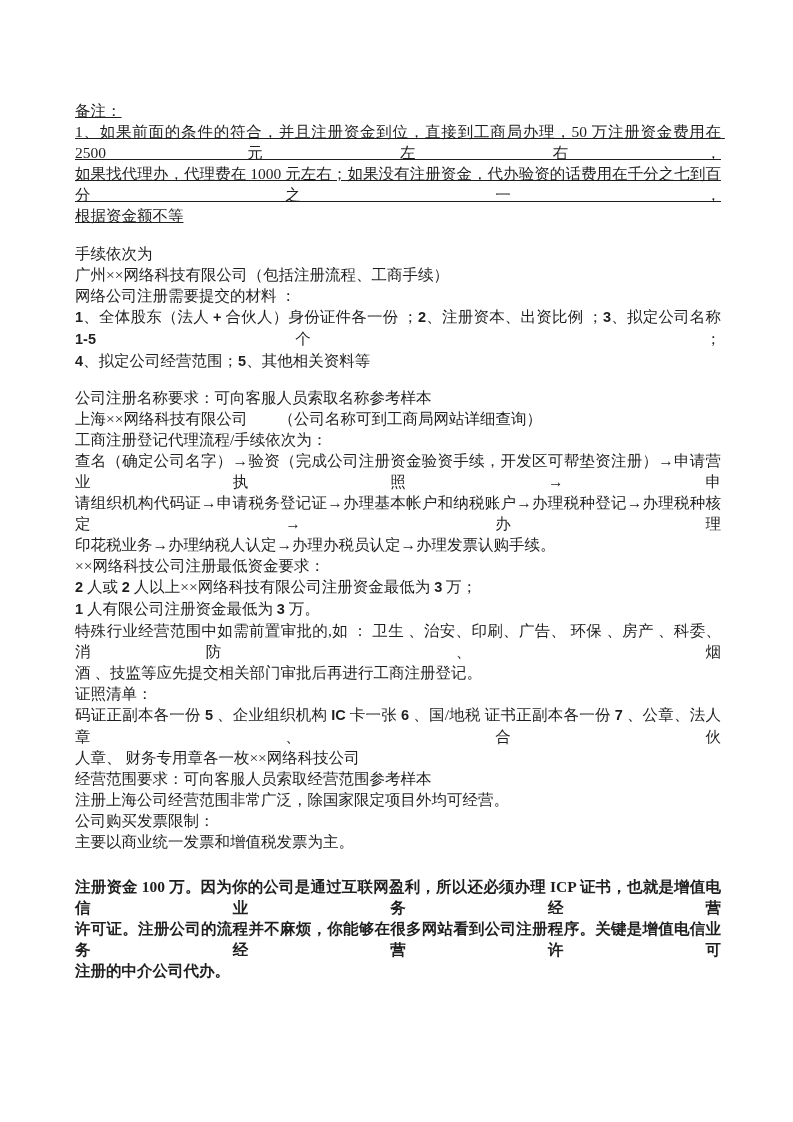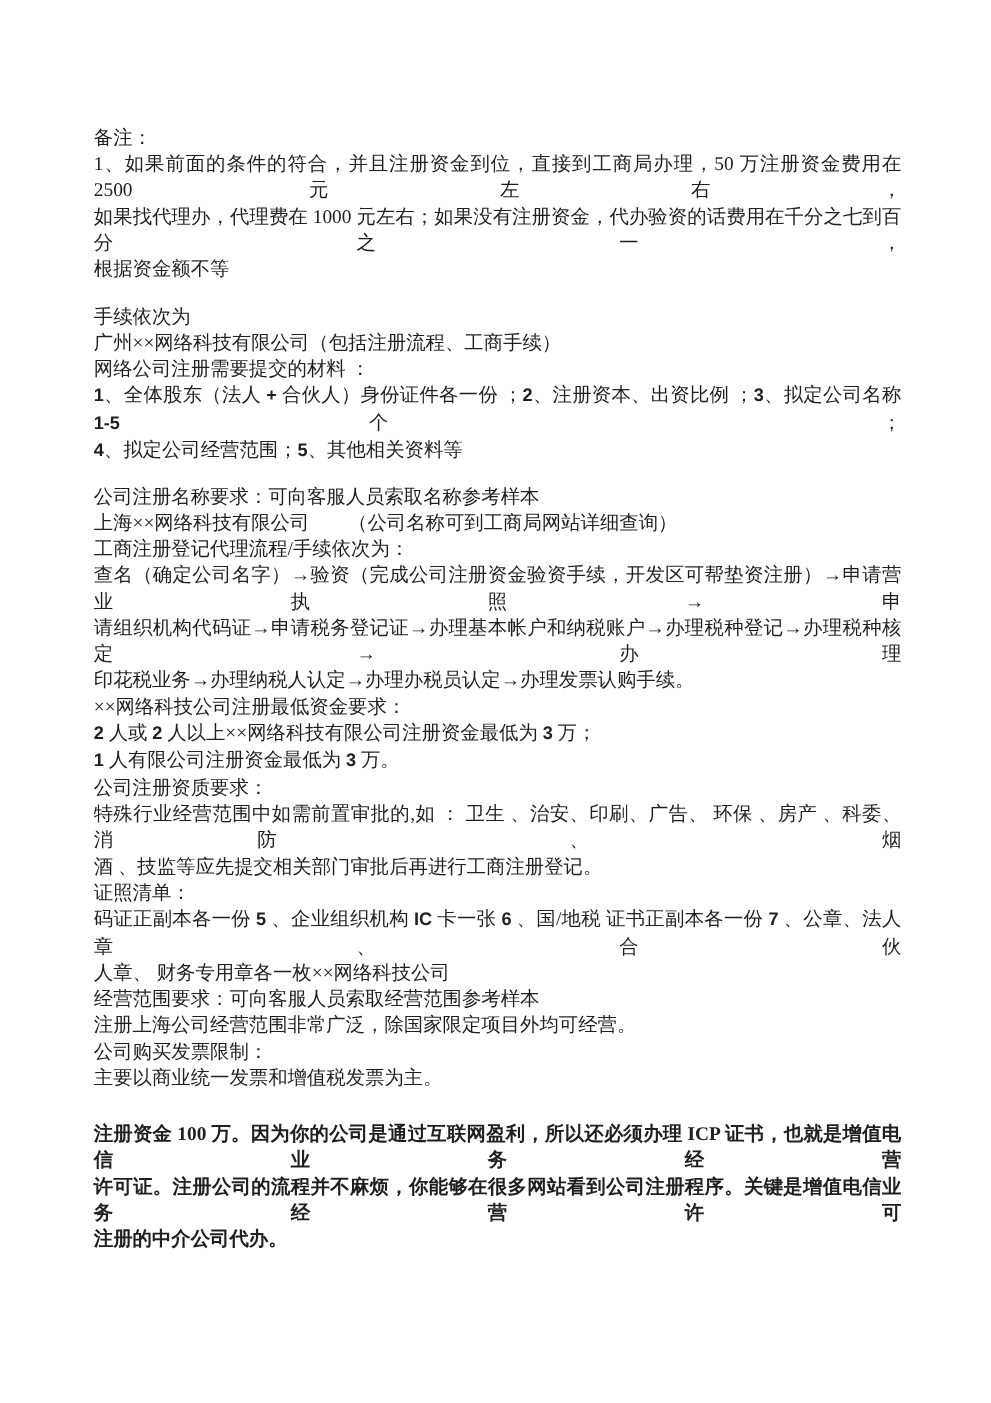--- a/index.html
+++ b/index.html
@@ -16,21 +16,21 @@
   }
   .doc {
     position:absolute;
     left:75px; top:100px;
     width:646px;
     font-size:15.5px;
     line-height:21px;
     color:#1f1f1f;
   }
   .block { margin:0; }
-  .block:nth-child(1) { margin-bottom:17px; }
+  .block:nth-child(1) { margin-bottom:17px;text-decoration:underline; }
   .block:nth-child(2) { margin-bottom:15px; }
   .block:nth-child(3) { margin-bottom:24px; }
   .block:nth-child(4) { margin-bottom:21px;font-weight:bold; }
   .line {
     white-space:pre-wrap;
     min-height:21px;
   }
   .line.j {
     text-align:justify;
     text-align-last:justify;
@@ -63,21 +63,20 @@
       <div class="block">
         <div class="line"><span>公司注册名称要求：可向客服人员索取名称参考样本</span></div>
         <div class="line"><span>上海××网络科技有限公司　　（公司名称可到工商局网站详细查询）</span></div>
         <div class="line"><span>工商注册登记代理流程/手续依次为：</span></div>
         <div class="line j"><span>查名（确定公司名字）→验资（完成公司注册资金验资手续，开发区可帮垫资注册）→申请营业执照→申</span></div>
         <div class="line j"><span>请组织机构代码证→申请税务登记证→办理基本帐户和纳税账户→办理税种登记→办理税种核定→办理</span></div>
         <div class="line"><span>印花税业务→办理纳税人认定→办理办税员认定→办理发票认购手续。</span></div>
         <div class="line"><span>××网络科技公司注册最低资金要求：</span></div>
         <div class="line"><span class="bn">2</span><span> 人或 </span><span class="bn">2</span><span> 人以上××网络科技有限公司注册资金最低为 </span><span class="bn">3</span><span> 万；</span></div>
         <div class="line"><span class="bn">1</span><span> 人有限公司注册资金最低为 </span><span class="bn">3</span><span> 万。</span></div>
-        <div class="line"><span>公司注册资质要求：</span></div>
         <div class="line j"><span>特殊行业经营范围中如需前置审批的,如 ： 卫生 、治安、印刷、广告、 环保 、房产 、科委、 消防 、 烟</span></div>
         <div class="line"><span>酒 、技监等应先提交相关部门审批后再进行工商注册登记。</span></div>
         <div class="line"><span>证照清单：</span></div>
         <div class="line j"><span>码证正副本各一份 </span><span class="bn">5</span><span> 、企业组织机构 </span><span class="bn">IC</span><span> 卡一张 </span><span class="bn">6</span><span> 、国/地税 证书正副本各一份 </span><span class="bn">7</span><span> 、公章、法人章、合伙</span></div>
         <div class="line"><span>人章、 财务专用章各一枚××网络科技公司</span></div>
         <div class="line"><span>经营范围要求：可向客服人员索取经营范围参考样本</span></div>
         <div class="line"><span>注册上海公司经营范围非常广泛，除国家限定项目外均可经营。</span></div>
         <div class="line"><span>公司购买发票限制：</span></div>
         <div class="line"><span>主要以商业统一发票和增值税发票为主。</span></div>
       </div>

